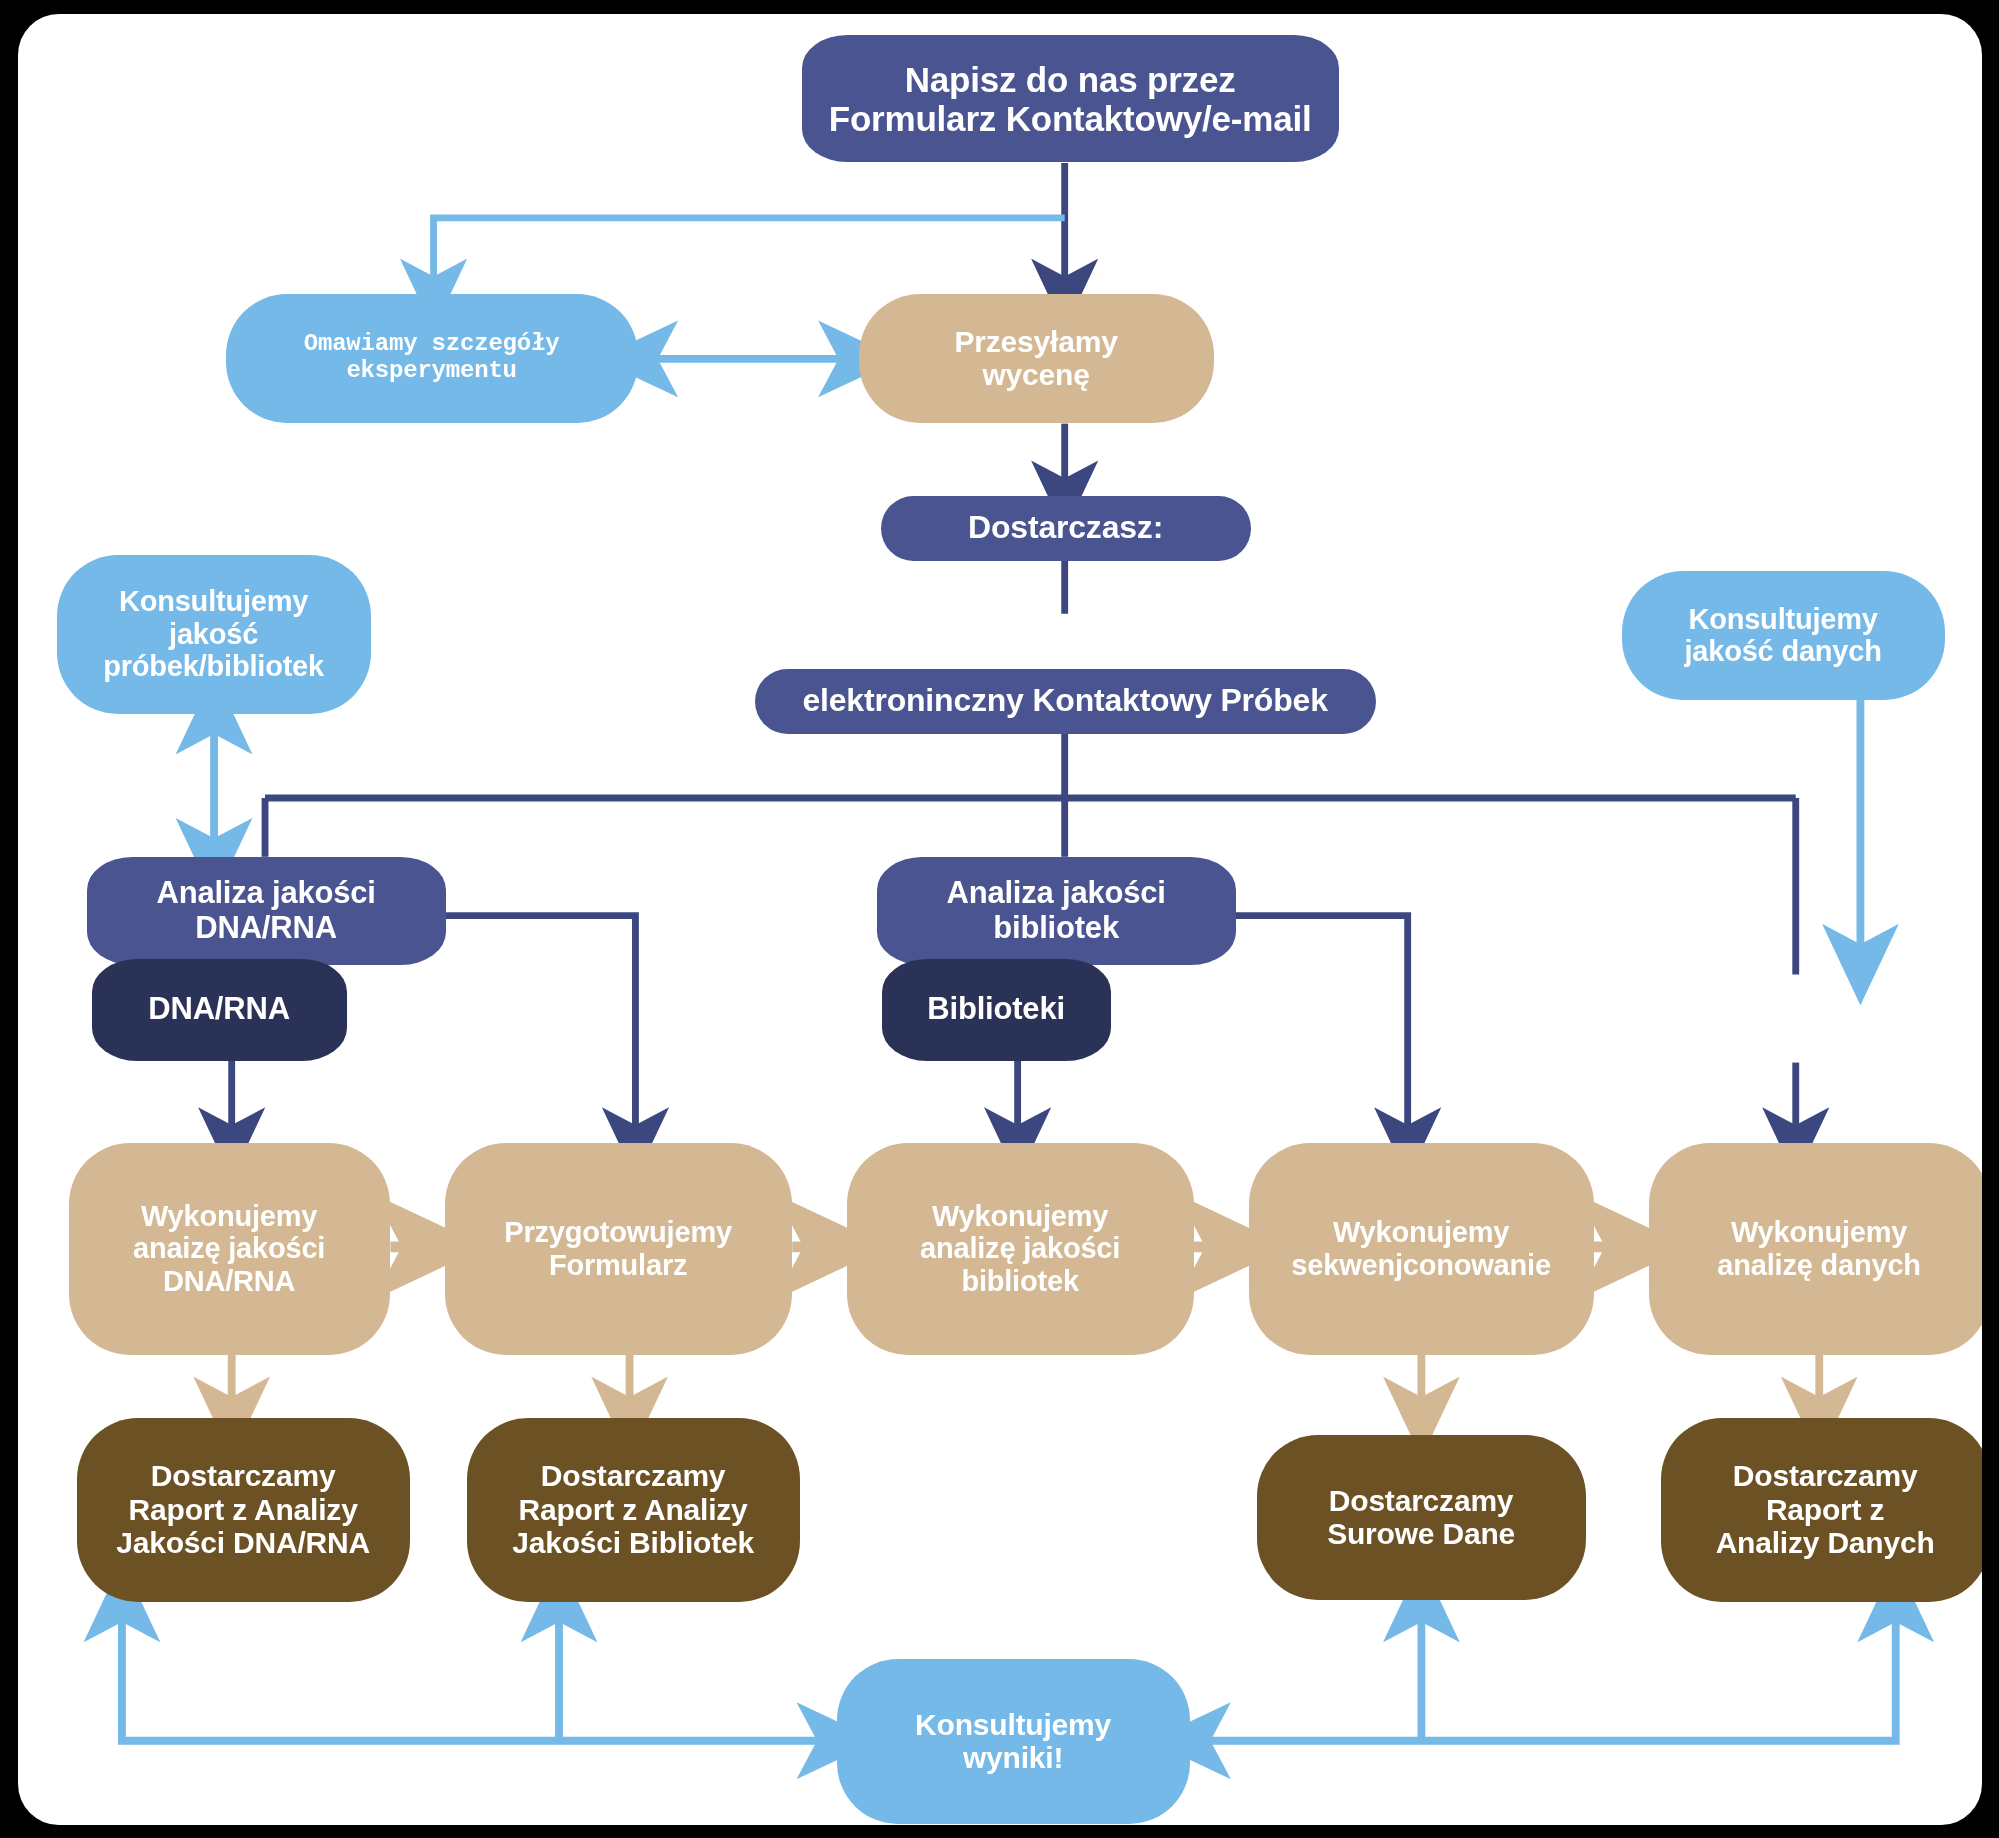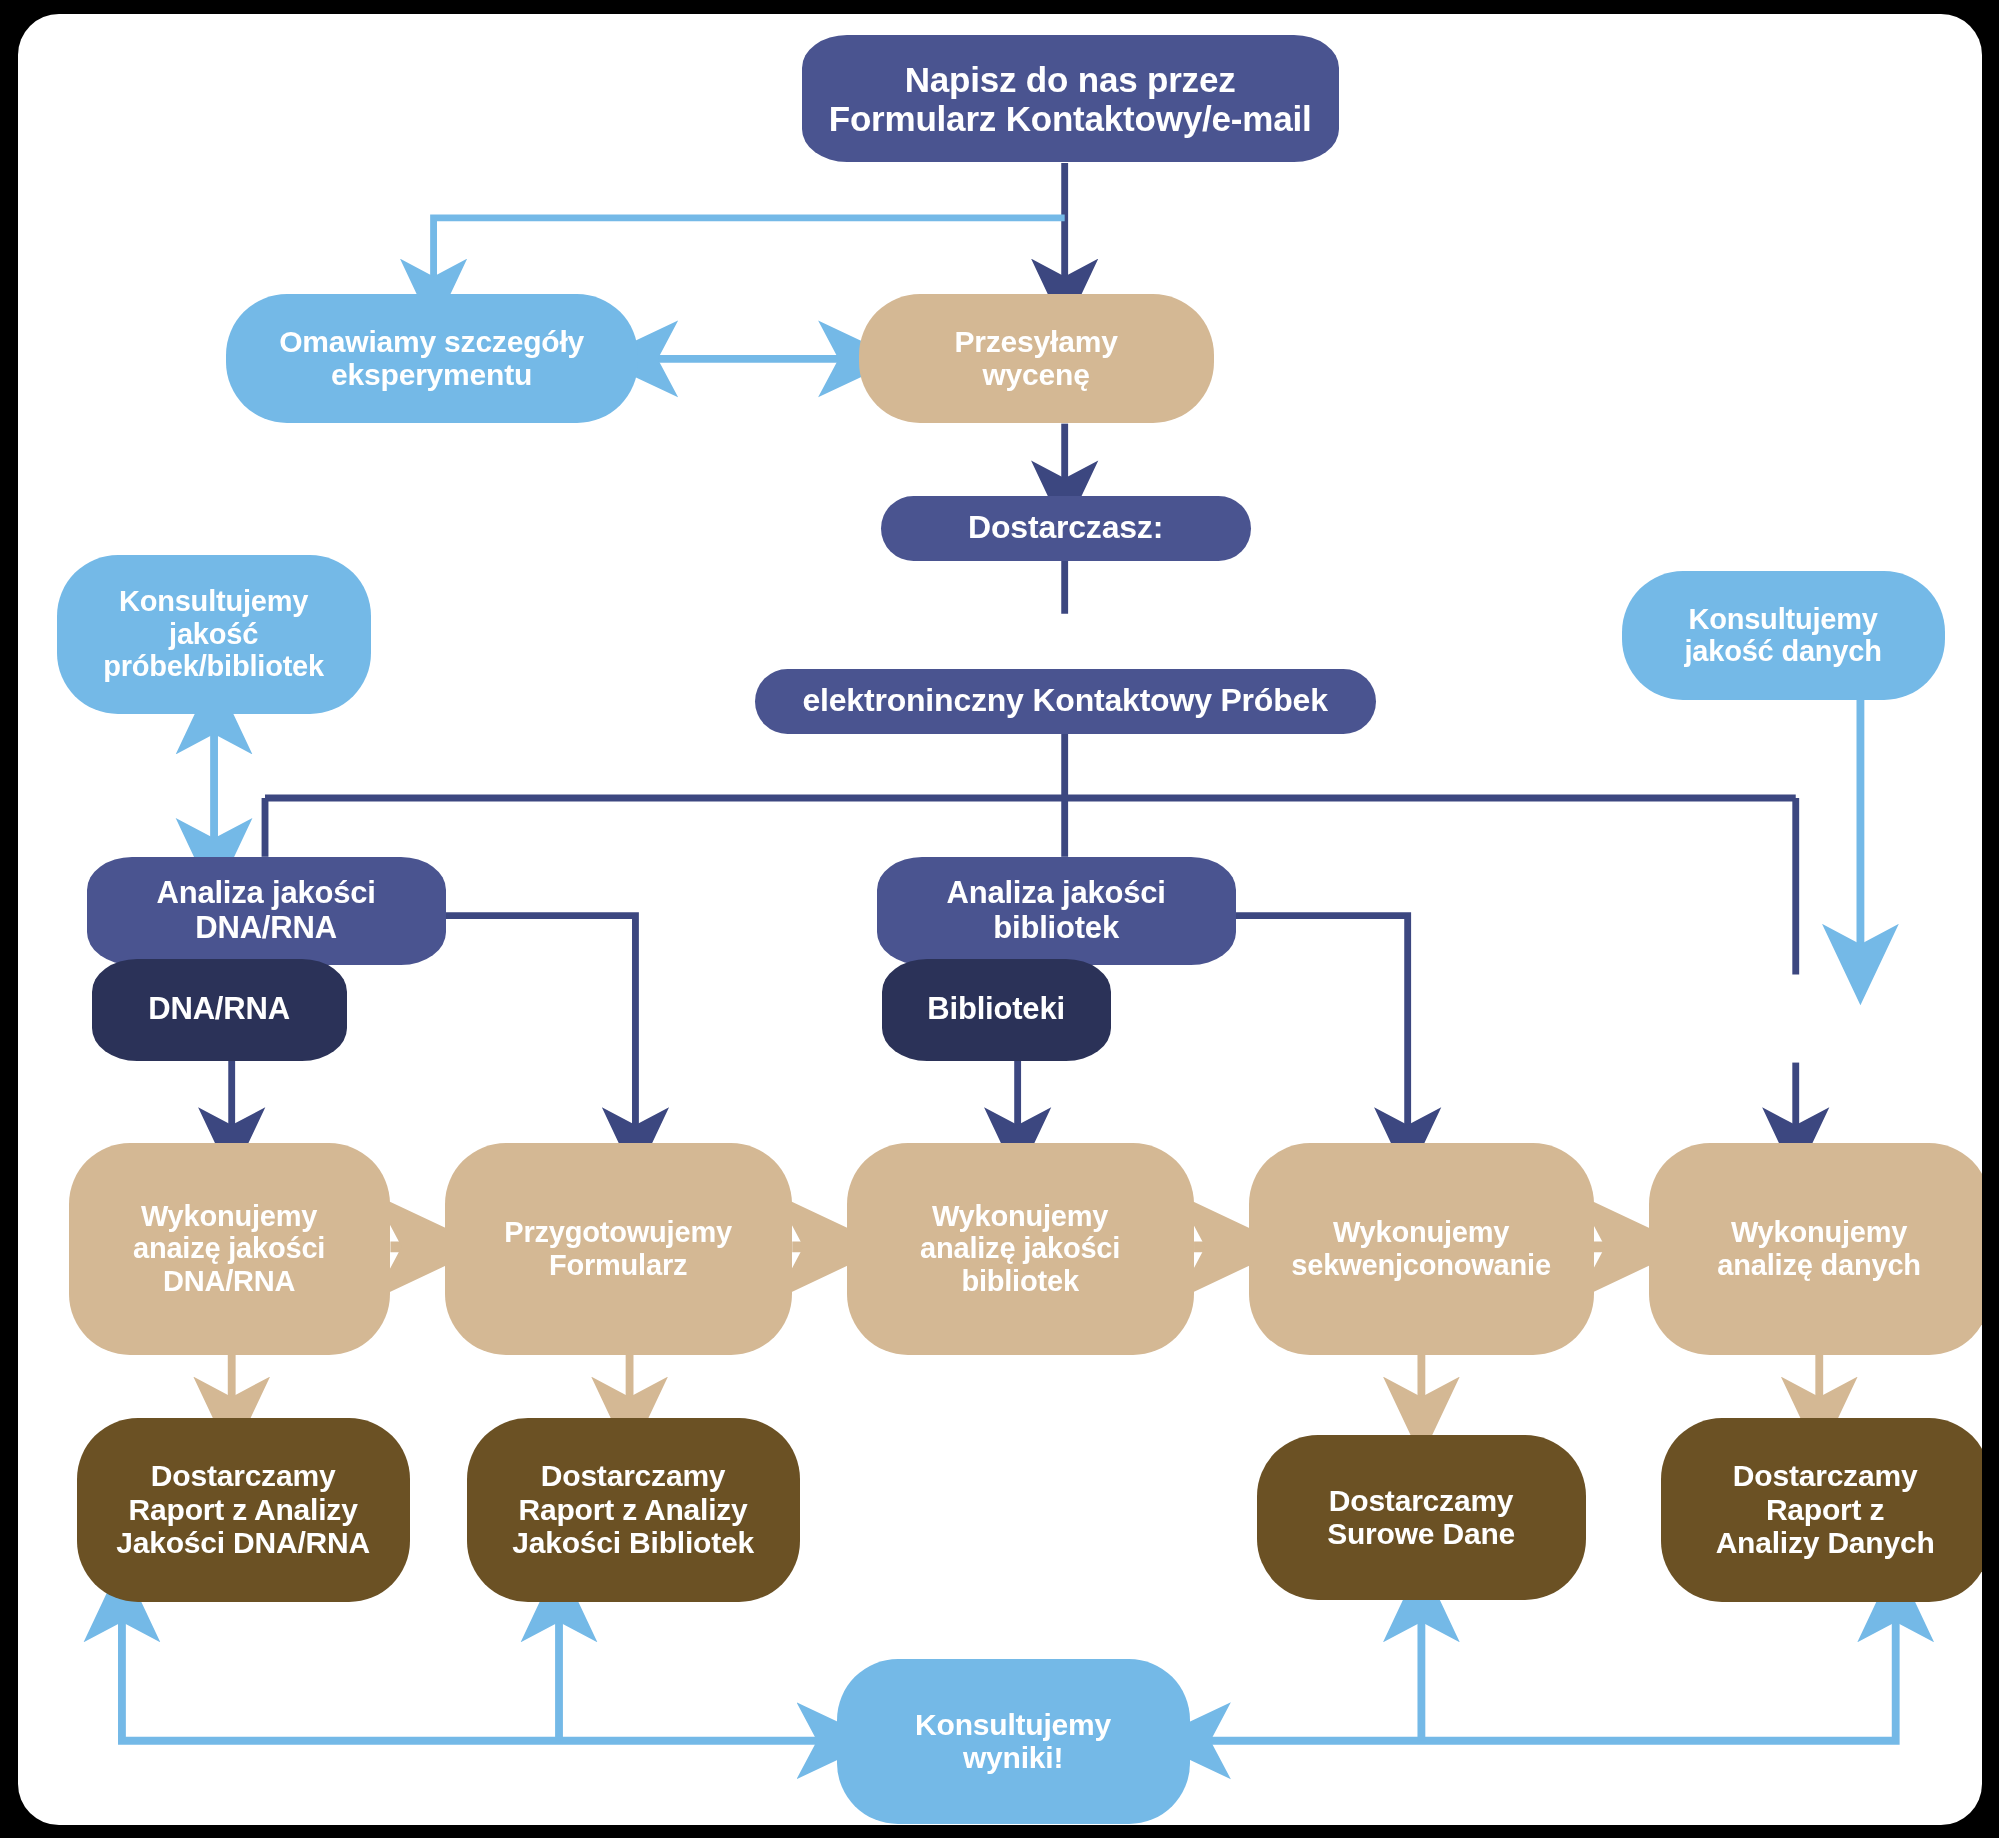--- a/index.html
+++ b/index.html
@@ -130,21 +130,21 @@
         <path d="M552,1762 L552,1620" stroke="#74b9e7" stroke-width="8" marker-end="url(#ah-lb)"></path>
         <path d="M1196,1762 L1916,1762 L1916,1620" stroke="#74b9e7" stroke-width="8" marker-start="url(#ah-lb-start)" marker-end="url(#ah-lb)"></path>
         <path d="M1432,1762 L1432,1620" stroke="#74b9e7" stroke-width="8" marker-end="url(#ah-lb)"></path>
 
       </g>
     </svg>
 
     <div class="node c-navy pill-soft" style="left:784px; top:21.6px; width:537px; height:127px; font-size:35px;">Napisz do nas przez
 Formularz Kontaktowy/e-mail</div>
 
-    <div class="node c-lightblue pill-round" style="left:208px; top:280px; width:412px; height:129px; font-size:30px;">Omawiamy szczegóły
+    <div class="node c-lightblue pill-round" style="left:208px; top:280px; width:412px; height:129px; font-size:24px;font-family:Liberation Mono, monospace;">Omawiamy szczegóły
 eksperymentu</div>
 
     <div class="node c-tan pill-round" style="left:841px; top:280px; width:355px; height:129px; font-size:30px;">Przesyłamy
 wycenę</div>
 
     <div class="node c-navy pill-wide" style="left:863px; top:482px; width:370px; height:65px; font-size:32px;">Dostarczasz:</div>
 
 
     <div class="node c-navy pill-wide" style="left:737px; top:655px; width:621px; height:65px; font-size:32px;">elektroninczny Kontaktowy Próbek</div>
 

